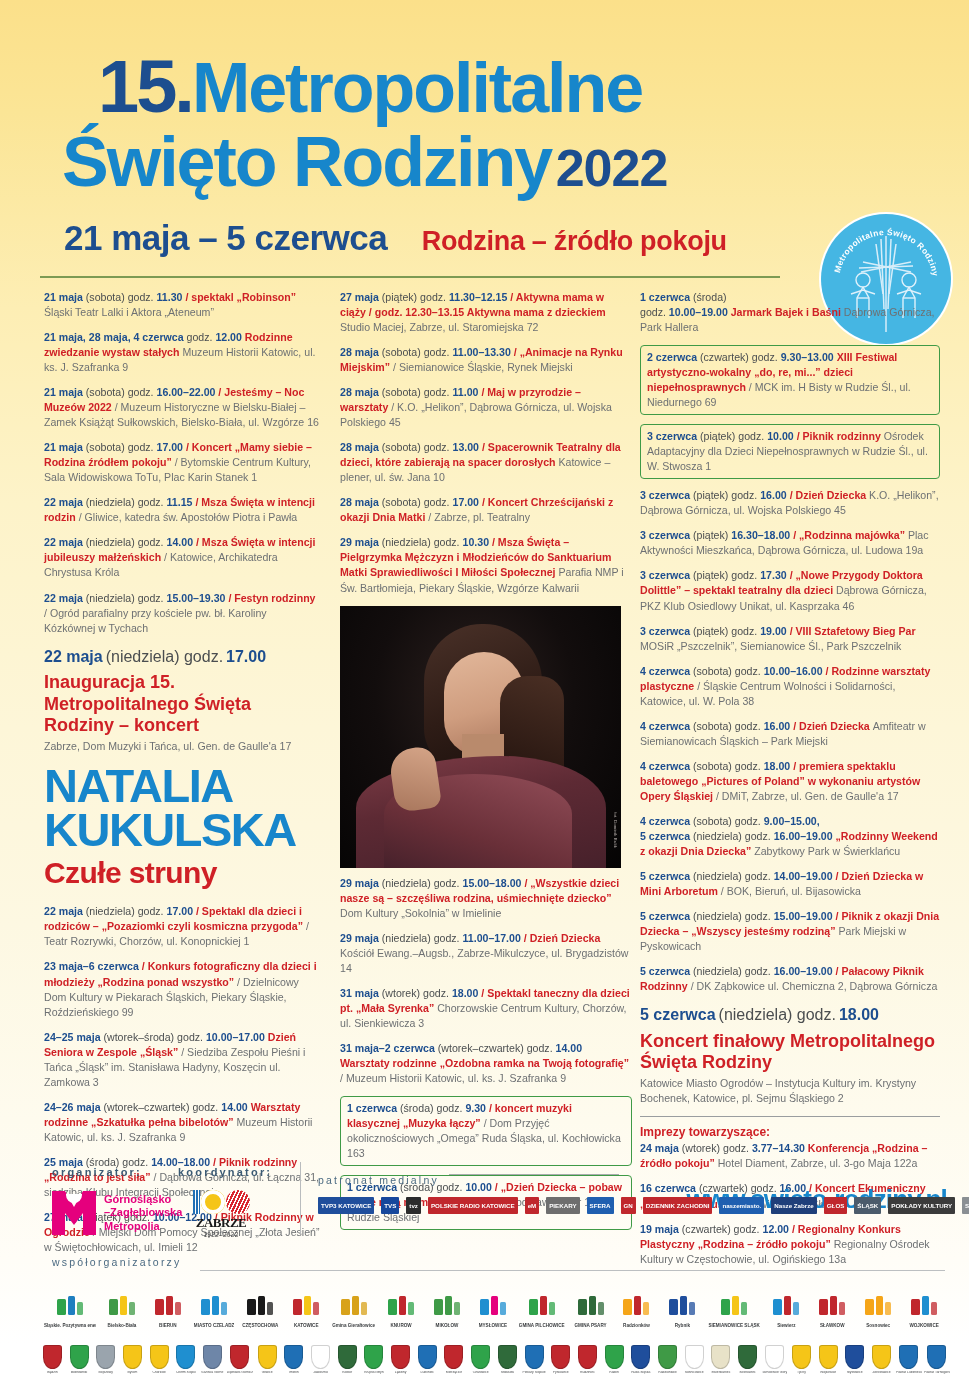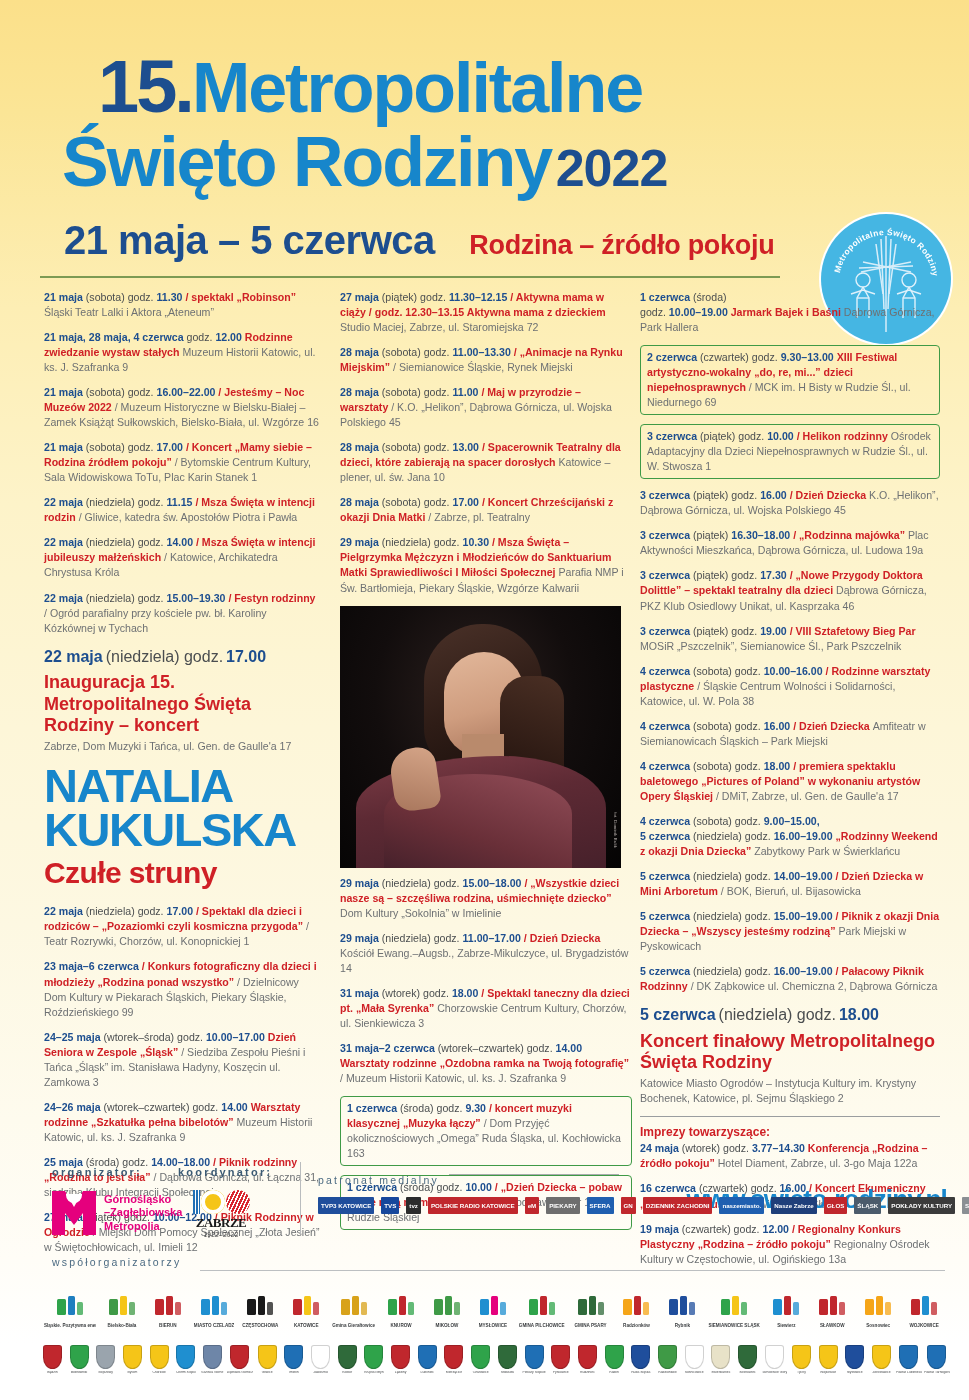--- a/index.html
+++ b/index.html
@@ -30,21 +30,21 @@
   .t-main { font-size:70px; color:#1786cb; font-weight:bold; letter-spacing:-2px;}
   .title-line2 {
     position:absolute; left:62px; top:122px;
     white-space:nowrap;
   }
   .t-main2 { font-size:70px; color:#1786cb; font-weight:bold; letter-spacing:-2px;}
   .t-year { font-size:52px; color:#1d4e8f; font-weight:bold; letter-spacing:-1px;}
   .title-line3 {
     position:absolute; left:64px; top:218px; white-space:nowrap;
   }
-  .t-dates { font-size:40px; color:#1d4e8f; font-weight:bold; letter-spacing:-0.5px;}
+  .t-dates { font-size:35px; color:#1d4e8f; font-weight:bold; letter-spacing:-0.5px;}
   .t-slogan { font-size:27px; color:#cf2026; font-weight:bold; margin-left:30px; letter-spacing:-0.3px;}
 
   .hr-top {
     position:absolute; left:40px; top:276px; width:1138px; max-width:740px;
     border-top:2px solid #7c9a53;
   }
 
   
   .badge {
     position:absolute; right:18px; top:214px;
@@ -329,21 +329,21 @@
           <div class="ev"><span class="d">31 maja–2 czerwca </span><span class="dn">(wtorek–czwartek) godz. </span><span class="h">14.00 </span><span class="n">Warsztaty rodzinne „Ozdobna ramka na Twoją fotografię” </span><span class="p">/ Muzeum Historii Katowic, ul. ks. J. Szafranka 9</span></div>
           <div class="ev boxed"><span class="d">1 czerwca </span><span class="dn">(środa) godz. </span><span class="h">9.30 </span><span class="n">/ koncert muzyki klasycznej „Muzyka łączy” </span><span class="p">/ Dom Przyjęć okolicznościowych „Omega” Ruda Śląska, ul. Kochłowicka 163</span></div>
           <div class="ev boxed"><span class="d">1 czerwca </span><span class="dn">(środa) godz. </span><span class="h">10.00 </span><span class="n">/ „Dzień Dziecka – pobaw się ze mną mamo, tato” </span><span class="p">/ Szkoła Podstawowa nr 11 w Rudzie Śląskiej</span></div>
         </div>
     </div>
 
     <div class="col col-3">
       <div id="c3">
           <div class="ev"><span class="d">1 czerwca </span><span class="dn">(środa) </span><br><span class="dn">godz. </span><span class="h">10.00–19.00 </span><span class="n">Jarmark Bajek i Baśni </span><span class="p">Dąbrowa Górnicza, Park Hallera</span></div>
           <div class="ev boxed"><span class="d">2 czerwca </span><span class="dn">(czwartek) godz. </span><span class="h">9.30–13.00 </span><span class="n">XIII Festiwal artystyczno-wokalny „do, re, mi...” dzieci niepełnosprawnych </span><span class="p">/ MCK im. H Bisty w Rudzie Śl., ul. Niedurnego 69</span></div>
-          <div class="ev boxed"><span class="d">3 czerwca </span><span class="dn">(piątek) godz. </span><span class="h">10.00 </span><span class="n">/ Helikon rodzinny </span><span class="p">Ośrodek Adaptacyjny dla Dzieci Niepełnosprawnych w Rudzie Śl., ul. W. Stwosza 1</span></div>
+          <div class="ev boxed"><span class="d">3 czerwca </span><span class="dn">(piątek) godz. </span><span class="h">10.00 </span><span class="n">/ Piknik rodzinny </span><span class="p">Ośrodek Adaptacyjny dla Dzieci Niepełnosprawnych w Rudzie Śl., ul. W. Stwosza 1</span></div>
           <div class="ev"><span class="d">3 czerwca </span><span class="dn">(piątek) godz. </span><span class="h">16.00 </span><span class="n">/ Dzień Dziecka </span><span class="p">K.O. „Helikon”, Dąbrowa Górnicza, ul. Wojska Polskiego 45</span></div>
           <div class="ev"><span class="d">3 czerwca </span><span class="dn">(piątek) </span><span class="h">16.30–18.00 </span><span class="n">/ „Rodzinna majówka” </span><span class="p">Plac Aktywności Mieszkańca, Dąbrowa Górnicza, ul. Ludowa 19a</span></div>
           <div class="ev"><span class="d">3 czerwca </span><span class="dn">(piątek) godz. </span><span class="h">17.30 </span><span class="n">/ „Nowe Przygody Doktora Dolittle” – spektakl teatralny dla dzieci </span><span class="p">Dąbrowa Górnicza, PKZ Klub Osiedlowy Unikat, ul. Kasprzaka 46</span></div>
           <div class="ev"><span class="d">3 czerwca </span><span class="dn">(piątek) godz. </span><span class="h">19.00 </span><span class="n">/ VIII Sztafetowy Bieg Par </span><span class="p">MOSiR „Pszczelnik”, Siemianowice Śl., Park Pszczelnik</span></div>
           <div class="ev"><span class="d">4 czerwca </span><span class="dn">(sobota) godz. </span><span class="h">10.00–16.00 </span><span class="n">/ Rodzinne warsztaty plastyczne </span><span class="p">/ Śląskie Centrum Wolności i Solidarności, Katowice, ul. W. Pola 38</span></div>
           <div class="ev"><span class="d">4 czerwca </span><span class="dn">(sobota) godz. </span><span class="h">16.00 </span><span class="n">/ Dzień Dziecka </span><span class="p">Amfiteatr w Siemianowicach Śląskich – Park Miejski</span></div>
           <div class="ev"><span class="d">4 czerwca </span><span class="dn">(sobota) godz. </span><span class="h">18.00 </span><span class="n">/ premiera spektaklu baletowego „Pictures of Poland” w wykonaniu artystów Opery Śląskiej </span><span class="p">/ DMiT, Zabrze, ul. Gen. de Gaulle'a 17</span></div>
           <div class="ev"><span class="d">4 czerwca </span><span class="dn">(sobota) godz. </span><span class="h">9.00–15.00, </span><br><span class="d">5 czerwca </span><span class="dn">(niedziela) godz. </span><span class="h">16.00–19.00 </span><span class="n">„Rodzinny Weekend z okazji Dnia Dziecka” </span><span class="p">Zabytkowy Park w Świerklańcu</span></div>
           <div class="ev"><span class="d">5 czerwca </span><span class="dn">(niedziela) godz. </span><span class="h">14.00–19.00 </span><span class="n">/ Dzień Dziecka w Mini Arboretum </span><span class="p">/ BOK, Bieruń, ul. Bijasowicka</span></div>
           <div class="ev"><span class="d">5 czerwca </span><span class="dn">(niedziela) godz. </span><span class="h">15.00–19.00 </span><span class="n">/ Piknik z okazji Dnia Dziecka – „Wszyscy jesteśmy rodziną” </span><span class="p">Park Miejski w Pyskowicach</span></div>

